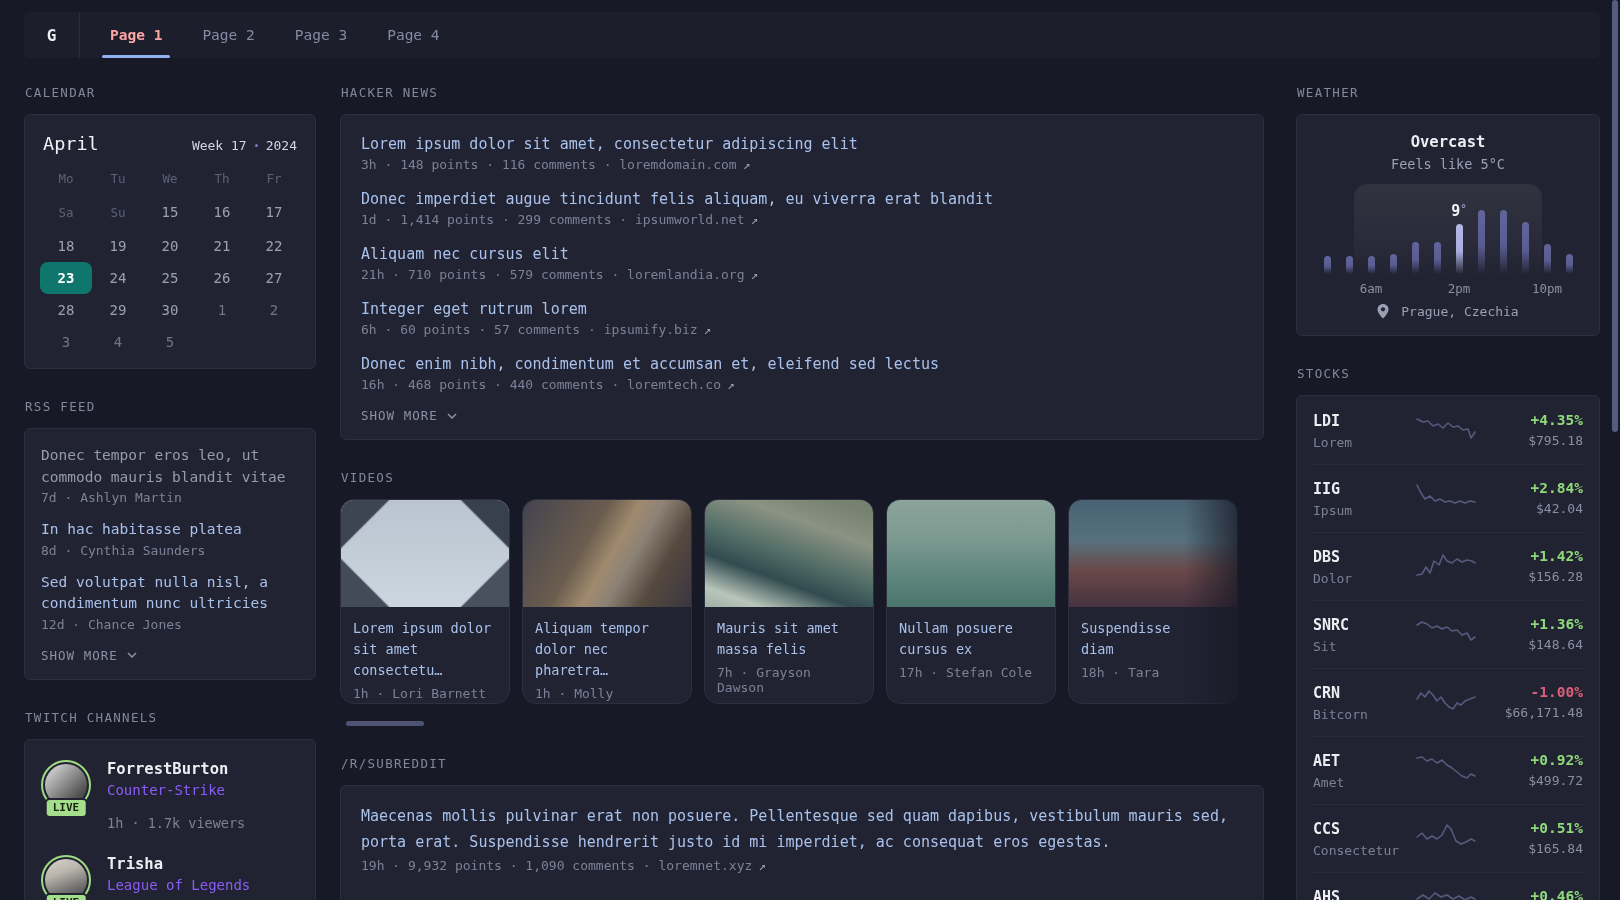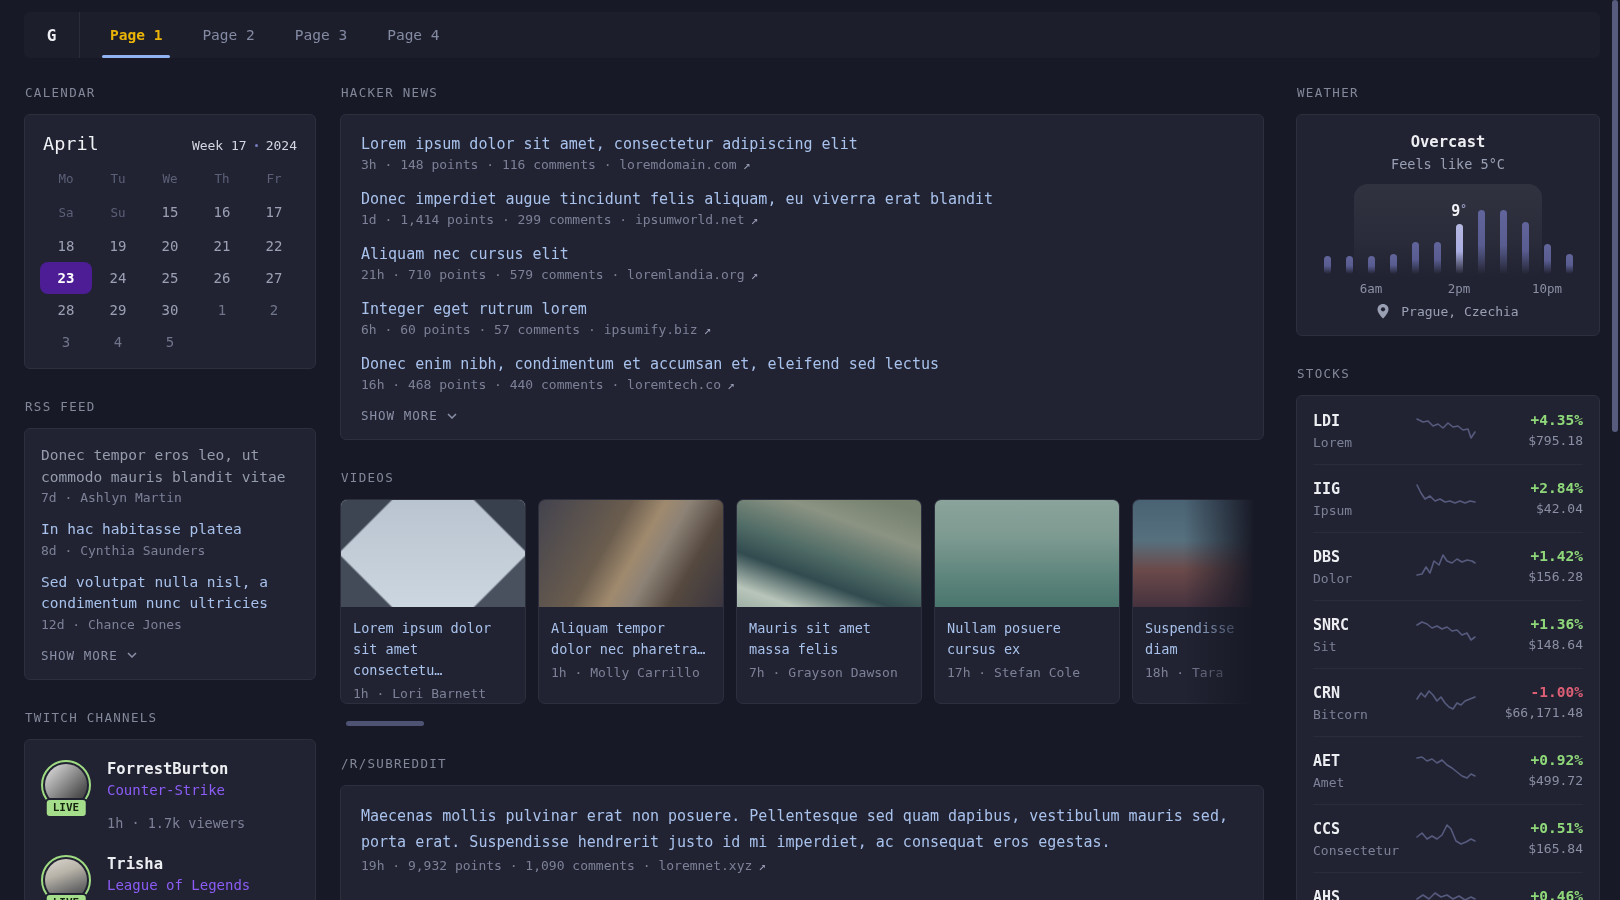--- a/index.html
+++ b/index.html
@@ -11,21 +11,21 @@
   }
   .page { position:absolute; inset:0; }
 
   
   .topnav { position:absolute; left:24px; top:12px; width:1576px; height:46px;
     background:#1d1e2c; border-radius:6px; display:flex; align-items:stretch; }
   .logo { width:56px; display:flex; align-items:center; justify-content:center;
     color:#eceef2; font-size:16px; font-weight:bold; border-right:1px solid #2b2c3c; cursor:pointer; }
   .tabs { display:flex; align-items:stretch; margin-left:30px; gap:40px; }
   .tab { position:relative; color:#838aa2; font-size:14.5px; display:flex; align-items:center; cursor:pointer; }
-  .tab.active { color:#eab308; font-weight:bold; }
+  .tab.active { color:#fca5a5; font-weight:bold; }
   .tab.active::after { content:""; position:absolute; left:-8px; right:-8px; bottom:0;
     height:3px; border-radius:2px; background:#8fb2f0; }
 
   
   .col { position:absolute; top:85px; }
   .col-left { left:24px; width:292px; }
   .col-mid { left:340px; width:924px; }
   .col-right { left:1296px; width:304px; }
   .section { margin-top:30px; }
   .section:first-child { margin-top:0; }
@@ -35,21 +35,21 @@
   
   .cal { padding:14px 15px 10px; }
   .cal-top { display:flex; justify-content:space-between; align-items:baseline; padding:4px 3px 8px; }
   .cal-month { font-size:18.5px; color:#f0f1f5; }
   .cal-week { font-size:13px; color:#d4d6e2; display:flex; gap:8px; align-items:center; }
   .cal-week .dot { width:3px; height:3px; border-radius:50%; background:#767cc0; }
   .cal-grid { display:grid; grid-template-columns:repeat(5,1fr); }
   .cal-dow { color:#5b6078; font-size:12.5px; text-align:center; padding:9px 0 10px; }
   .cal-day { color:#9ba0b4; font-size:14px; text-align:center; padding:8px 0; border-radius:8px; }
   .cal-day.other { color:#70758b; }
-  .cal-day.today { background:#4c1d95; color:#ffffff; font-weight:bold; }
+  .cal-day.today { background:#0f766e; color:#ffffff; font-weight:bold; }
 
   
   .rss { padding:16px 16px 16px; }
   .rss-item { margin-bottom:14px; cursor:pointer; }
   .rss-title { font-size:14.5px; line-height:21.5px; color:#a8c2ec; }
   .rss-title.read { color:#959cad; }
   .rss-meta { font-size:13px; color:#7c8197; margin-top:2px; }
   .show-more { display:flex; align-items:center; gap:9px; color:#8a90a6;
     font-size:12.5px; letter-spacing:1px; margin-top:16px; cursor:pointer; }
 
@@ -77,22 +77,22 @@
   .hn-title { font-size:15px; color:#a8c2ec; line-height:22px; display:block; cursor:pointer; }
   .hn-meta { font-size:13px; color:#7c8197; margin-top:2px; display:flex; align-items:center; gap:6px; }
   .ext { color:#9ba1b8; font-size:12.5px; cursor:pointer; }
   .sub { padding:17px 20px; height:120px; }
   .sub-title { font-size:15px; line-height:26px; color:#a8c2ec; cursor:pointer; }
   .sub-meta { font-size:13px; color:#7c8197; margin-top:3px; display:flex; align-items:center; gap:6px; }
 
   
   .carousel { position:relative; width:924px; overflow:hidden; }
   .vrow { display:flex; gap:12px; width:1100px; }
-  .vcard { width:186px; flex:none; background:#222332; border:1px solid #2d2e3e;
-    border-radius:7px; height:205px; overflow:hidden; cursor:pointer; }
+  .vcard { width:170px; flex:none; background:#222332; border:1px solid #2d2e3e;
+    border-radius:14px; height:205px; overflow:hidden; cursor:pointer; }
   .vthumb { height:107px; width:100%; }
   .thumb-1 { background:
     linear-gradient(135deg,#3e4552 17%,rgba(0,0,0,0) 18%),
     linear-gradient(225deg,#39404d 17%,rgba(0,0,0,0) 18%),
     linear-gradient(45deg,#434b59 17%,rgba(0,0,0,0) 18%),
     linear-gradient(315deg,#49515f 17%,rgba(0,0,0,0) 18%),
     linear-gradient(180deg,#b9c4d0,#ccd6e0); }
   .thumb-2 { background:linear-gradient(120deg,#43434e 0%,#6b5d4e 38%,#a08a6e 52%,#8d8276 62%,#55493f 78%,#3a3640 100%); }
   .thumb-3 { background:linear-gradient(200deg,#76816f 8%,#8b9383 28%,#506c66 52%,#314b4f 68%,#b8c5ba 88%,#9fb0a6 100%); }
   .thumb-4 { background:linear-gradient(180deg,#8aa39b 0%,#7d9a91 35%,#5f867d 70%,#49756d 100%); }

